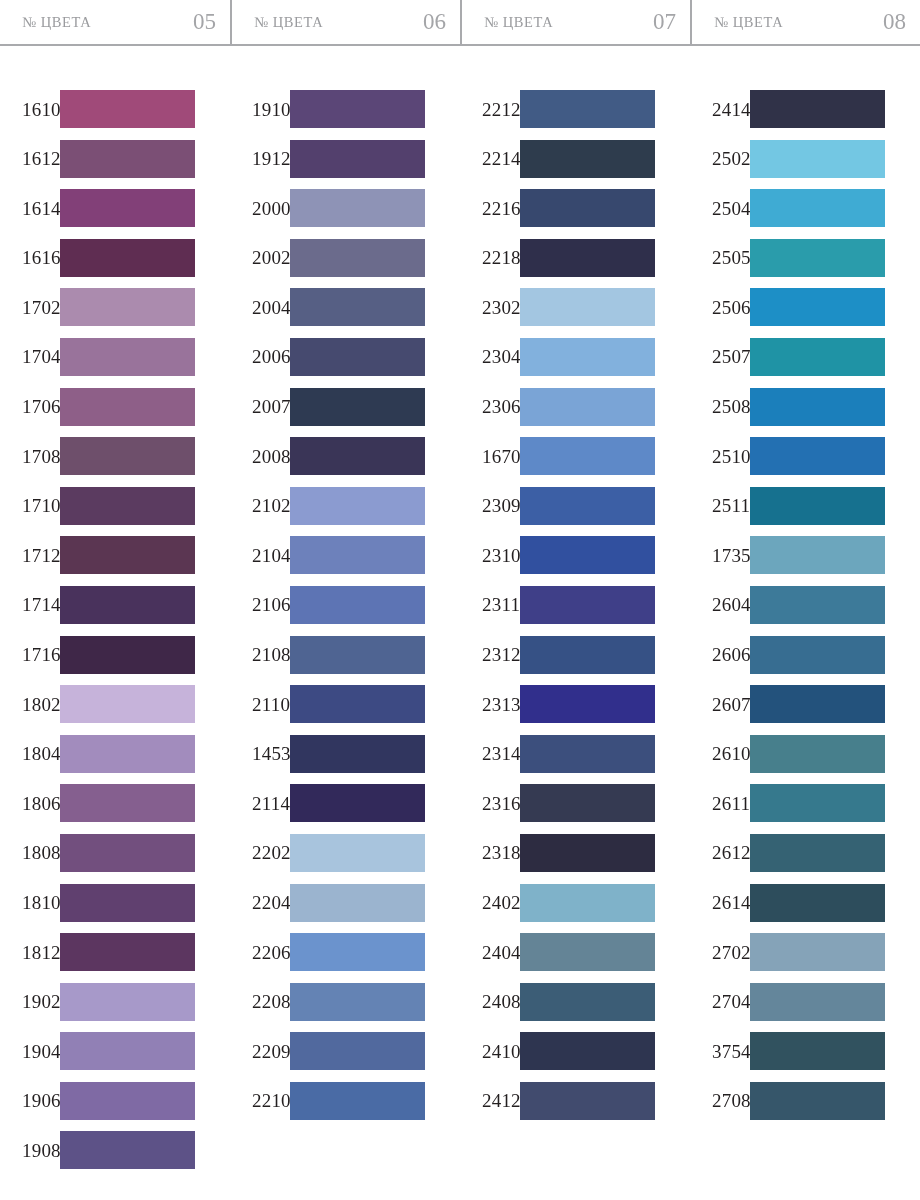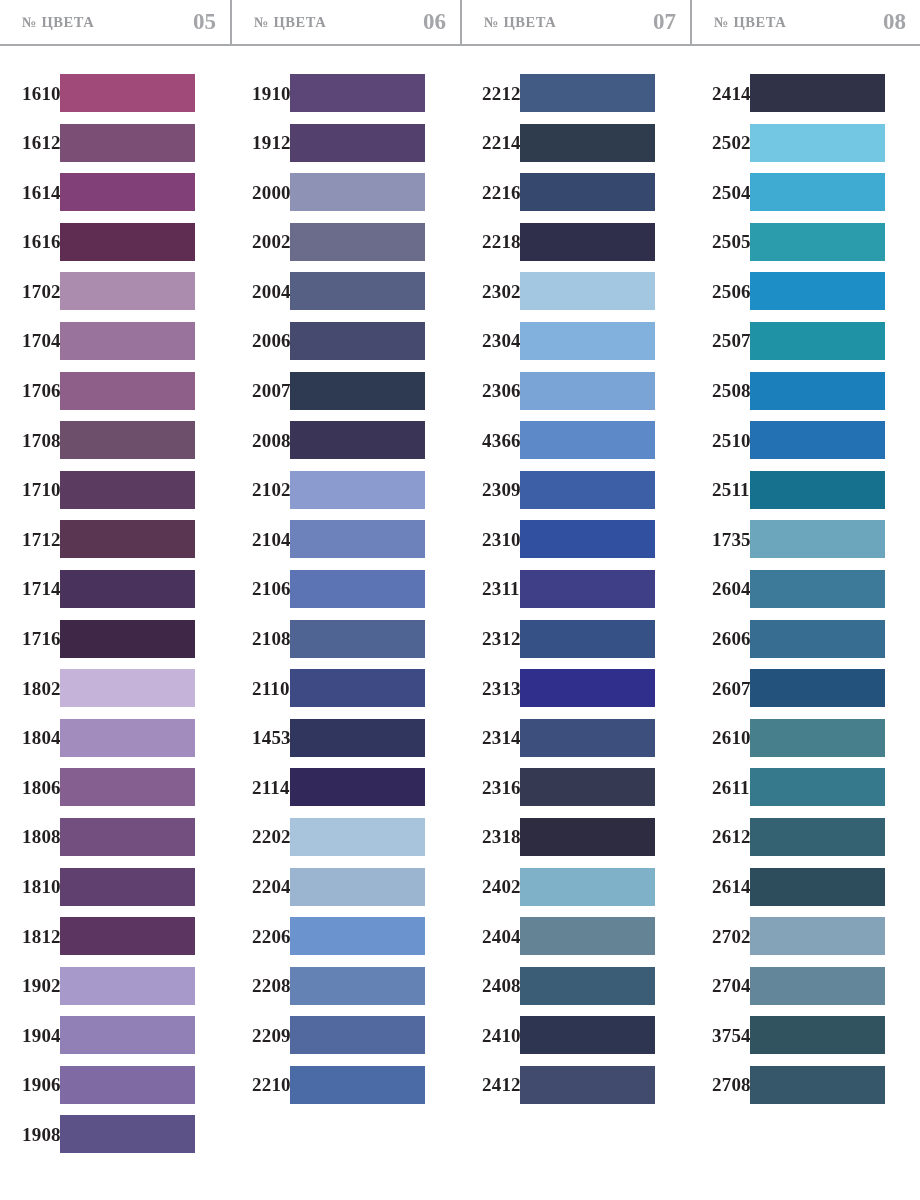--- a/index.html
+++ b/index.html
@@ -11,21 +11,20 @@
     width: 920px;
     height: 1200px;
     font-family: "Liberation Serif", "DejaVu Serif", serif;
     overflow: hidden;
   }
   .page {
     position: relative;
     width: 920px;
     height: 880px;
     background: #ffffff;
-    font-weight: bold;
   }
   
   .header-row {
     display: flex;
     width: 920px;
     height: 46px;
     box-sizing: border-box;
   }
   .header-cell {
     position: relative;
@@ -53,21 +52,21 @@
   .header-num {
     font-size: 23px;
     color: #a4a5a8;
     line-height: 1;
     padding-bottom: 2px;
   }
   
   .columns {
     display: flex;
     width: 920px;
-    padding-top: 28px;
+    padding-top: 44px;
     box-sizing: border-box;
   }
   .column {
     flex: 0 0 230px;
     width: 230px;
     box-sizing: border-box;
   }
   .swatch-row {
     display: flex;
     align-items: center;
@@ -316,21 +315,21 @@
         </div>
         <div class="swatch-row">
           <span class="code">2304</span>
           <span class="chip" style="background-color: rgb(130, 177, 221);"></span>
         </div>
         <div class="swatch-row">
           <span class="code">2306</span>
           <span class="chip" style="background-color: rgb(122, 164, 214);"></span>
         </div>
         <div class="swatch-row">
-          <span class="code">4366</span>
+          <span class="code">1670</span>
           <span class="chip" style="background-color: rgb(94, 137, 200);"></span>
         </div>
         <div class="swatch-row">
           <span class="code">2309</span>
           <span class="chip" style="background-color: rgb(60, 95, 165);"></span>
         </div>
         <div class="swatch-row">
           <span class="code">2310</span>
           <span class="chip" style="background-color: rgb(49, 80, 159);"></span>
         </div>

